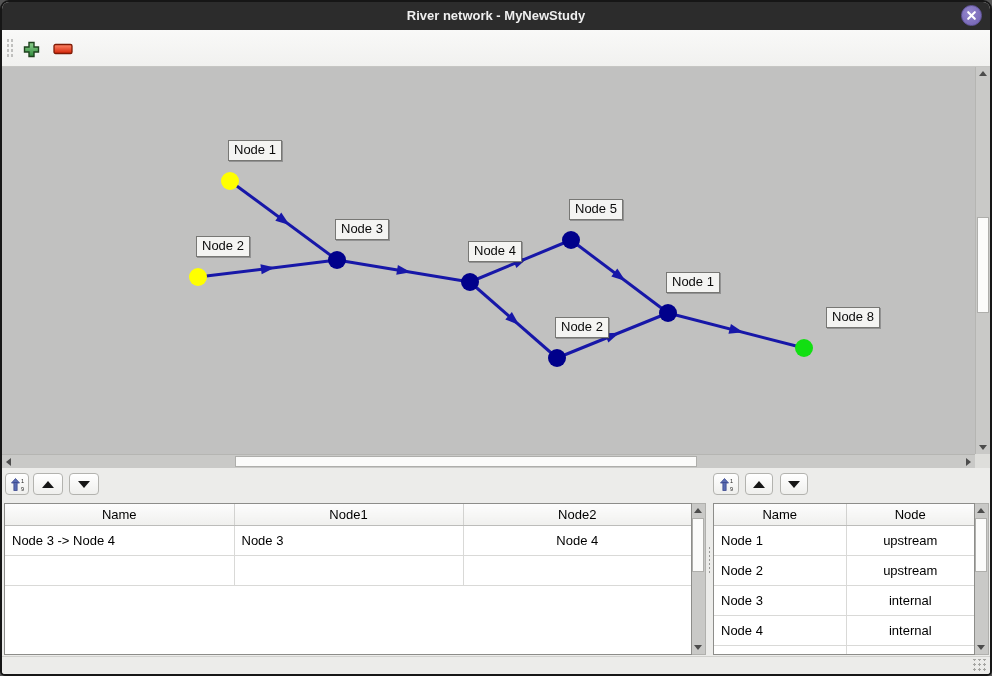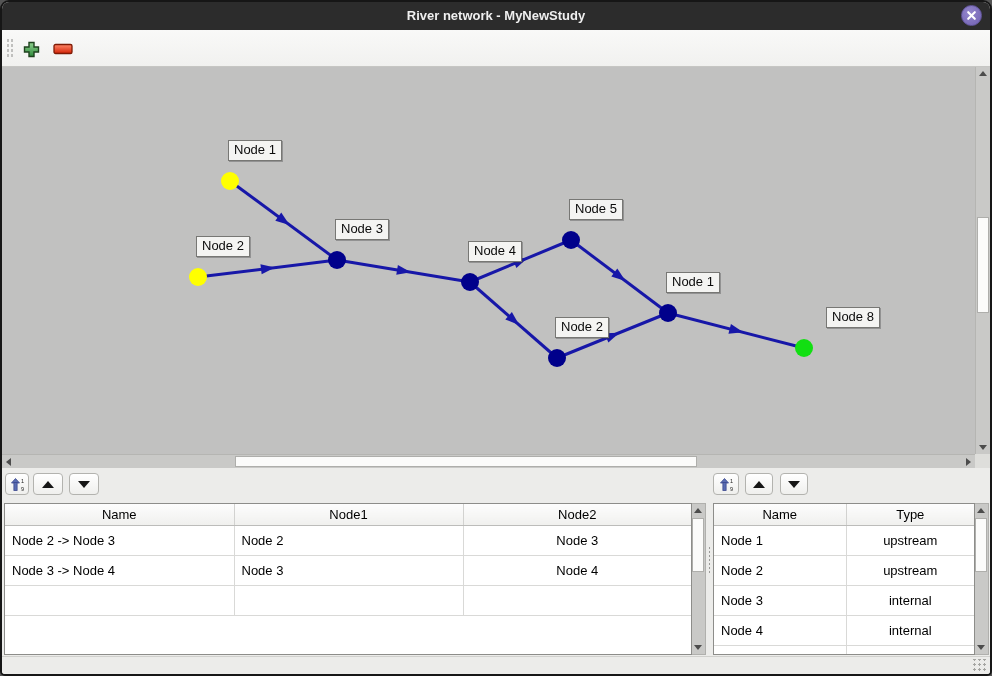--- a/index.html
+++ b/index.html
@@ -278,25 +278,20 @@
           </colgroup>
         <thead>
             <tr>
               <th>Name</th>
               <th>Node1</th>
               <th>Node2</th>
             </tr>
           </thead>
           <tbody>
             <tr>
-              <td>Node 2 -&gt; Node 3</td>
-              <td>Node 2</td>
-              <td>Node 3</td>
-            </tr>
-            <tr>
               <td>Node 3 -&gt; Node 4</td>
               <td>Node 3</td>
               <td>Node 4</td>
             </tr>
             <tr>
               <td></td>
               <td></td>
               <td></td>
             </tr>
           </tbody>
@@ -314,21 +309,21 @@
 
     <div class="table-wrap" style="left:711px;top:35px;width:262px;height:152px;">
       <table id="node-table">
         <colgroup>
             <col style="width:132px">
             <col>
           </colgroup>
         <thead>
             <tr>
               <th>Name</th>
-              <th>Type</th>
+              <th>Node</th>
             </tr>
           </thead>
           <tbody>
             <tr>
               <td>Node 1</td>
               <td>upstream</td>
             </tr>
             <tr>
               <td>Node 2</td>
               <td>upstream</td>

